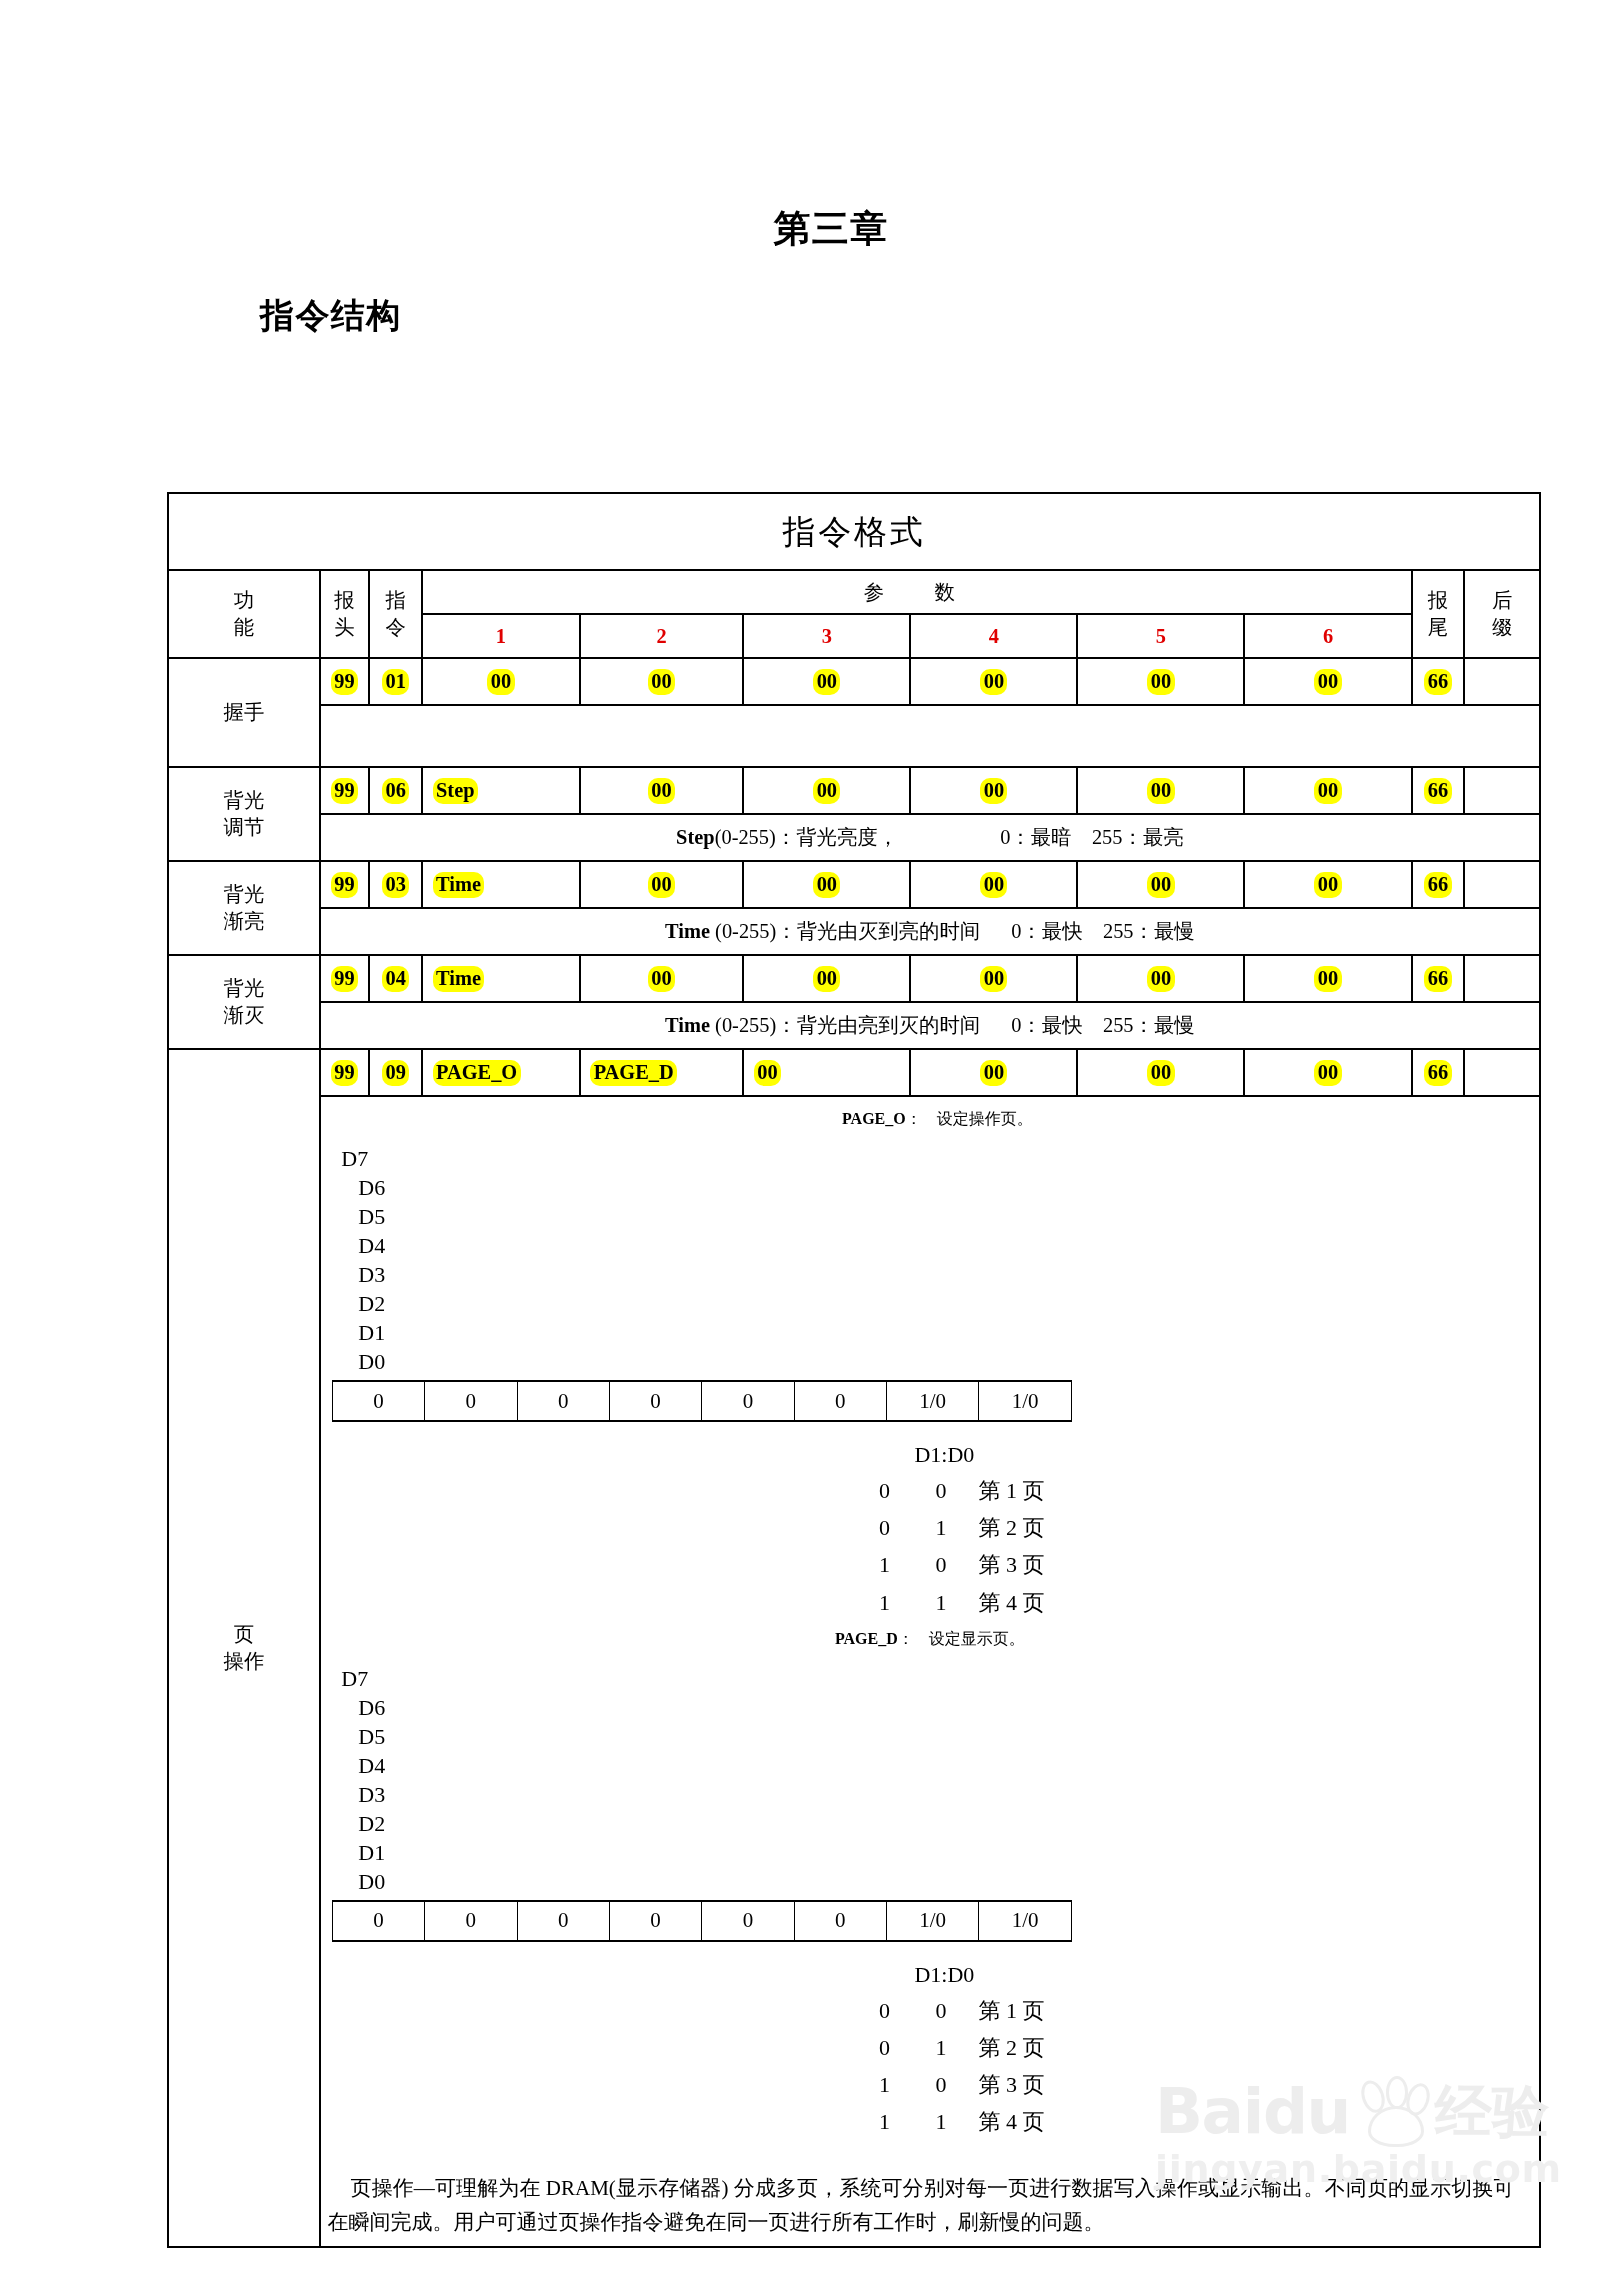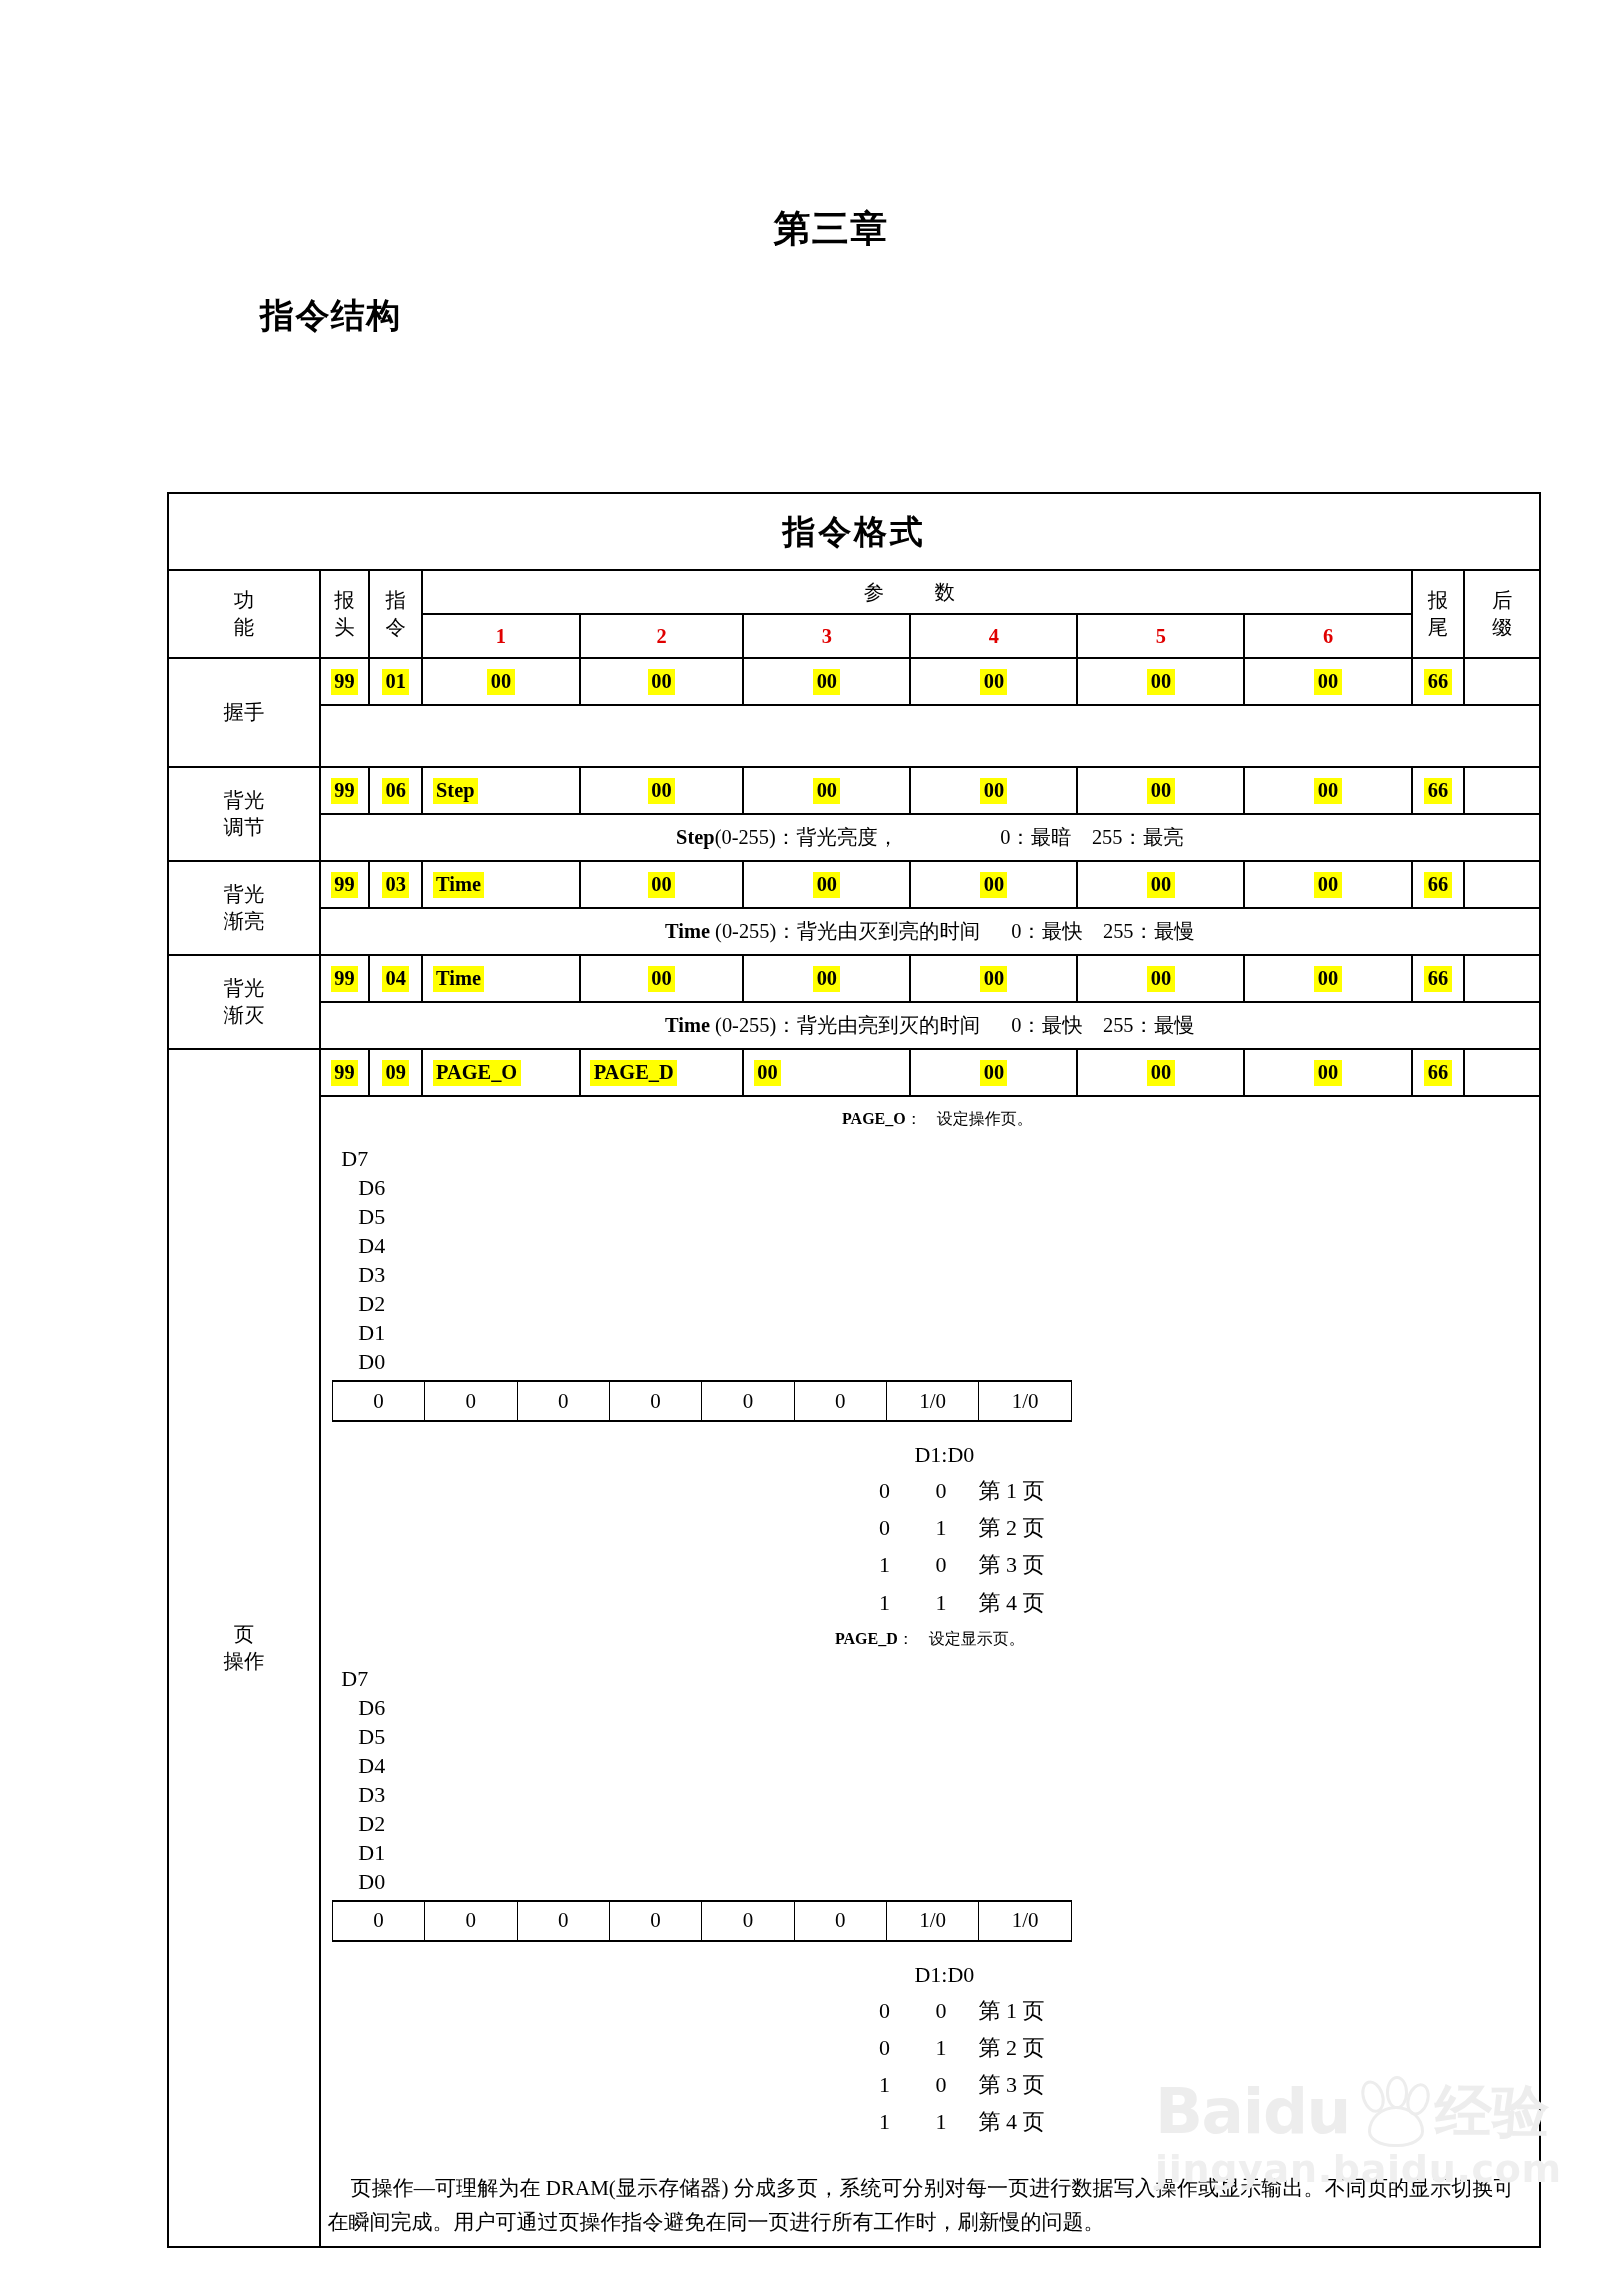--- a/index.html
+++ b/index.html
@@ -63,21 +63,21 @@
     text-align: center;
     font-family: "DejaVu Sans", "Liberation Sans", sans-serif;
     font-size: 20.4px;
     line-height: 1.32;
   }
 
   .tbl-title {
     height: 75px;
     font-family: "DejaVu Sans", "Liberation Sans", sans-serif !important;
     font-size: 33px !important;
-    font-weight: 700;
+    font-weight: 400;
     letter-spacing: 2.7px;
   }
 
   .hdr-vert {
     font-size: 21px;
     line-height: 1.5;
   }
   .hdr-param {
     font-size: 21px;
     letter-spacing: 15px;
@@ -103,20 +103,21 @@
     height: 45px;
     font-family: "Liberation Serif", "DejaVu Serif", serif !important;
     font-weight: 700;
     font-size: 22.5px;
   }
   .val > span.hl {
     background: #ffff00;
     padding: 2px 3.4px 2.7px 3.4px;
     display: inline-block;
     line-height: 1.05;
+    border-radius: 10px;
   }
 
   
   .note {
     height: 45px;
     font-family: "Liberation Serif", "DejaVu Serif", serif !important;
     font-size: 21px;
     font-weight: 400;
     text-align: center;
   }

